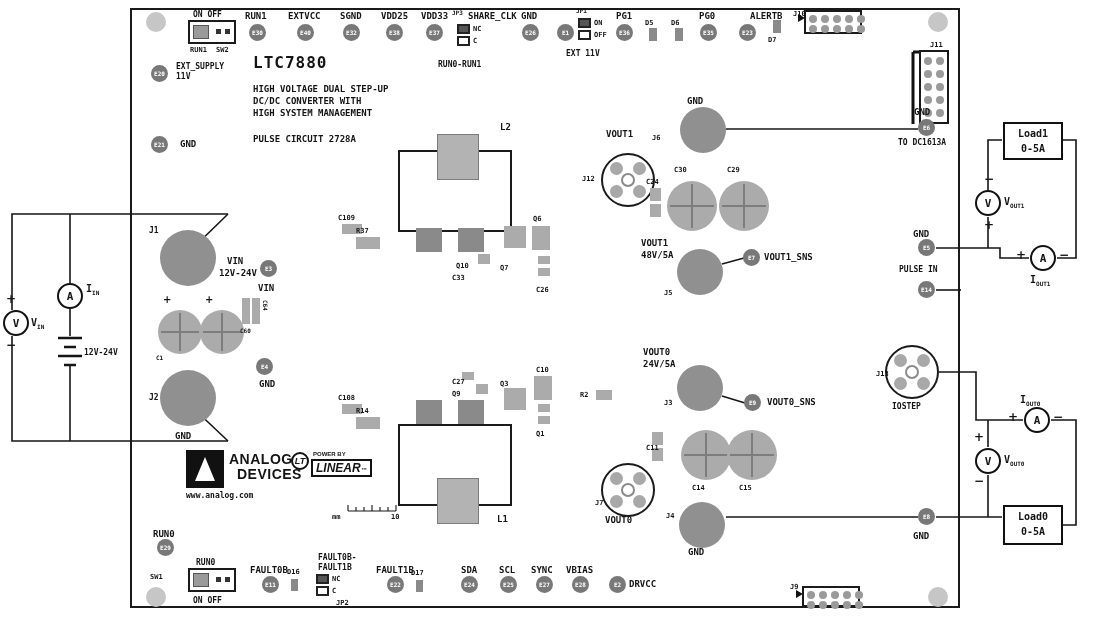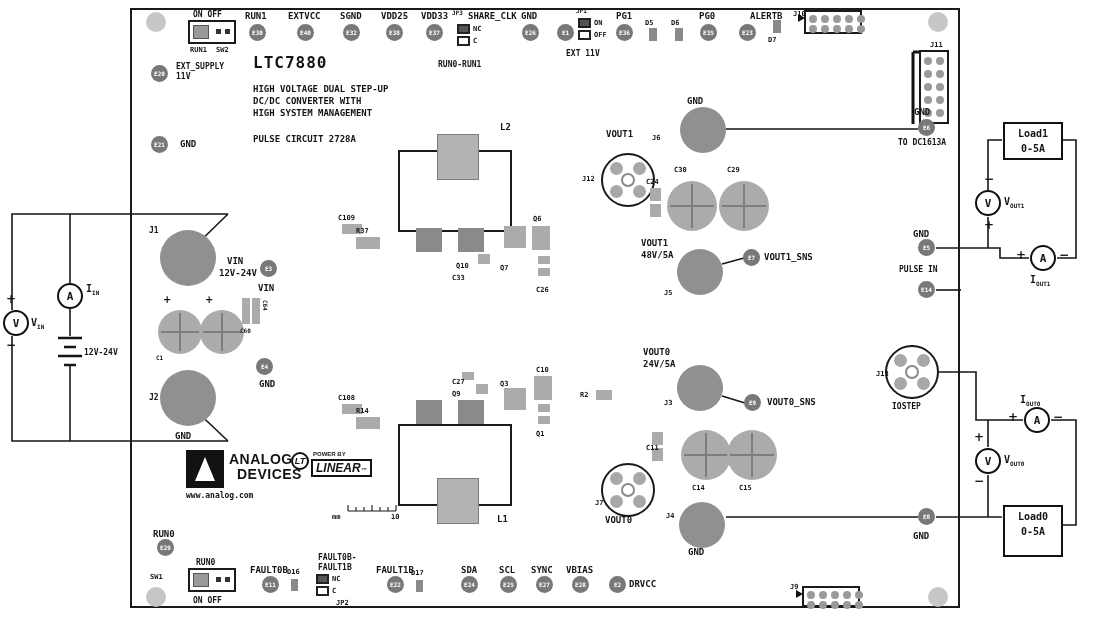--- a/index.html
+++ b/index.html
@@ -377,21 +377,21 @@
   </div>
   <div class="pm" style="left:1008px;top:410px">+</div>
   <div class="meter" style="left:1024px;top:407px">A</div>
   <div class="pm" style="left:1053px;top:410px">−</div>
   <div class="pm" style="left:974px;top:430px">+</div>
   <div class="meter" style="left:975px;top:448px">V</div>
   <div class="pm" style="left:974px;top:474px">−</div>
   <div class="lbl" style="left:1004px;top:454px;font-size:10px">
     <span>V</span><span class="sub">OUT0</span>
   </div>
-  <div class="loadbox" style="left:1003px;top:505px;width:60px;height:52px">
+  <div class="loadbox" style="left:1003px;top:505px;width:60px;height:40px">
     <div>Load0</div>
     <div>0-5A</div>
   </div>
 
   <div class="adbox" style="left:186px;top:450px"></div>
   <div class="adtxt" style="left:229px;top:452px">ANALOG</div>
   <div class="adtxt" style="left:237px;top:467px">DEVICES</div>
   <div class="lbl s8" style="left:186px;top:491px">www.analog.com</div>
   <div class="ltcirc" style="left:291px;top:452px">LT</div>
   <div class="lbl s6" style="left:313px;top:451px;font-family:'Liberation Sans',sans-serif">POWER BY</div>

